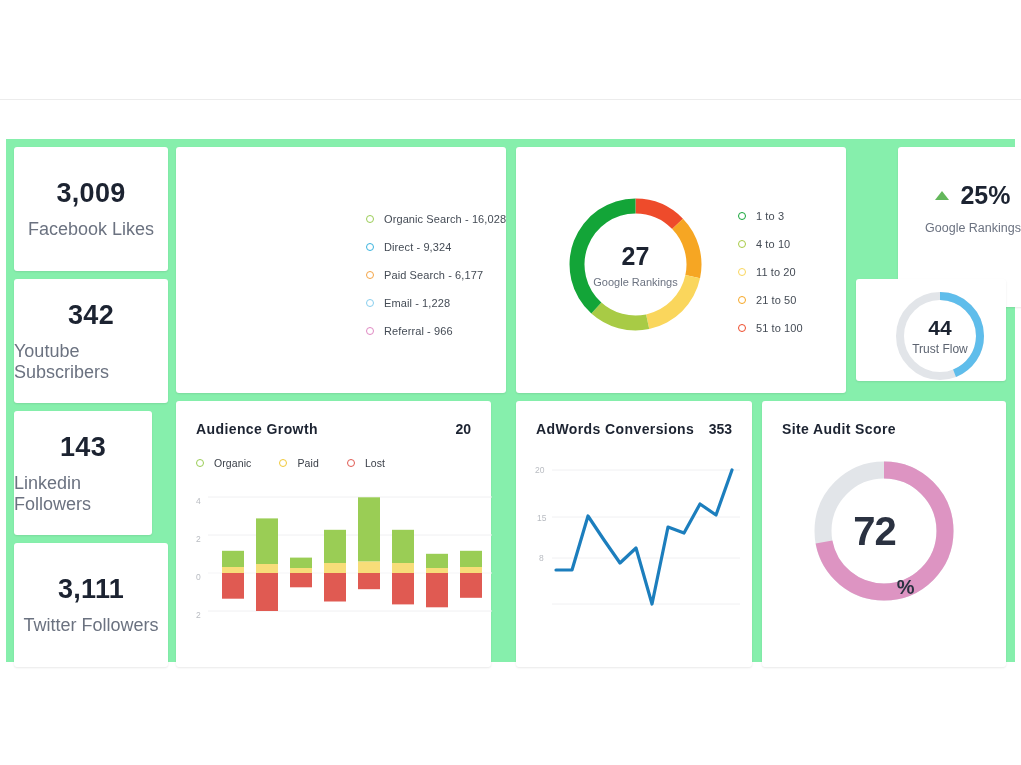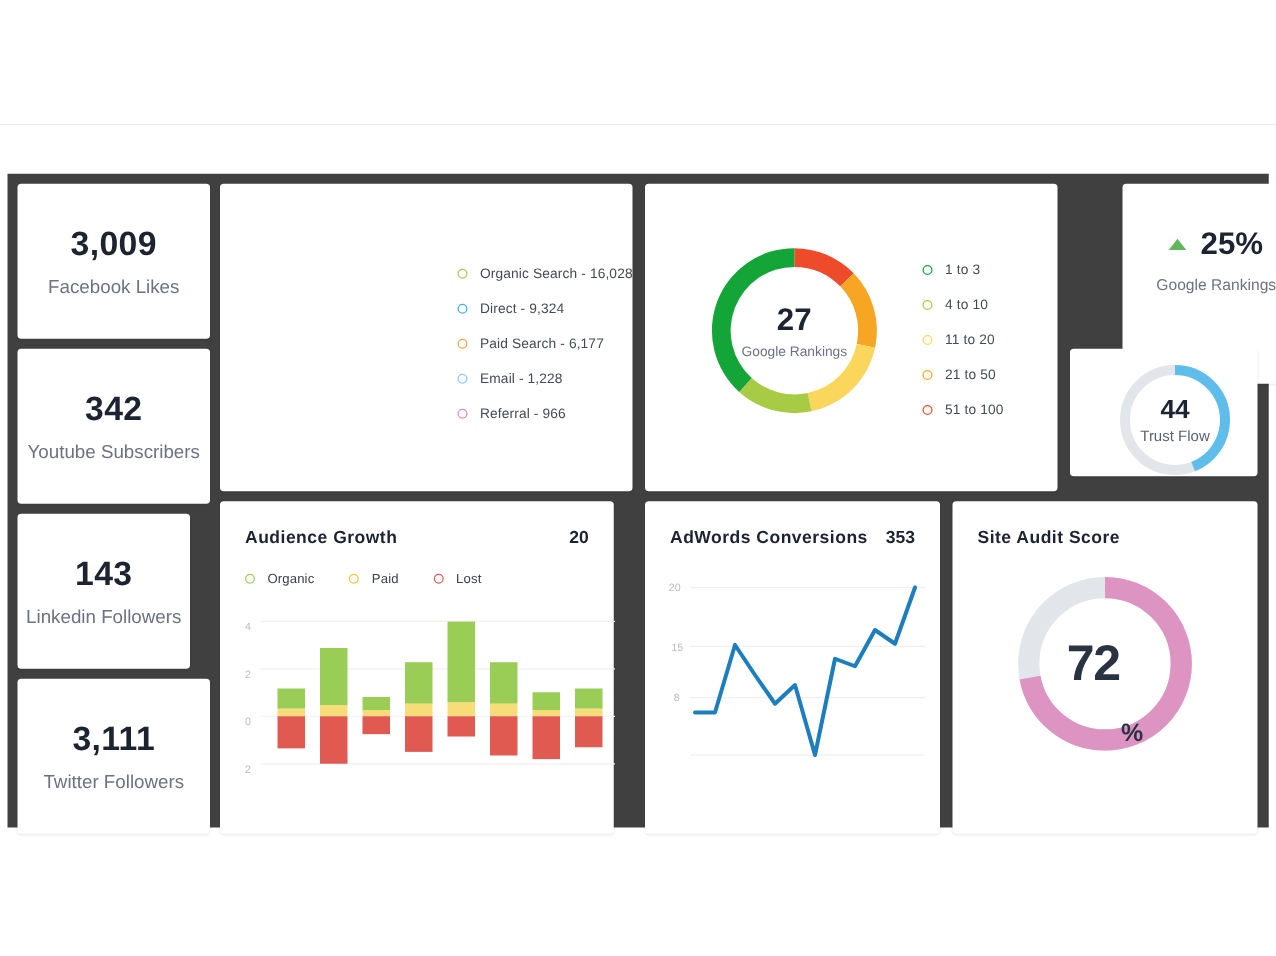--- a/index.html
+++ b/index.html
@@ -8,28 +8,28 @@
     background: #ffffff;
     font-family: "Liberation Sans", sans-serif;
     overflow: hidden;
   }
   .page { position: relative; width: 1021px; height: 765px; background:#fff; }
 
   .topbar { position:absolute; left:0; top:0; width:1021px; height:99px; background:#fff; }
   .topbar-divider { position:absolute; left:0; top:99px; width:1021px; height:1px; background:#ececec; }
   .subbar { position:absolute; left:0; top:100px; width:1021px; height:38px; background:#fff; }
 
-  .dash { position:absolute; left:6px; top:139px; width:1009px; height:523px; background:#404040; }
+  .dash { position:absolute; left:6px; top:139px; width:1009px; height:523px; background:#86efac; }
 
   .card { position:absolute; background:#fff; border-radius:3px; box-shadow:0 1px 2px rgba(0,0,0,0.09); }
 
   
   .kpi { display:flex; flex-direction:column; align-items:center; justify-content:center; }
   .kpi-value { font-size:27px; font-weight:bold; color:#1c2331; letter-spacing:0.3px; }
-  .kpi-label { font-size:15px; color:#6b7280; margin-top:10px; }
+  .kpi-label { font-size:18px; color:#6b7280; margin-top:10px; }
 
   
   .card-title { position:absolute; left:20px; top:20px; font-size:14px; font-weight:bold; color:#1c2331; letter-spacing:0.4px; }
   .card-metric { position:absolute; right:20px; top:20px; font-size:14px; font-weight:bold; color:#1c2331; }
 
   
   .donut-wrap { position:absolute; }
   .donut-center { position:absolute; left:0; top:0; width:100%; height:100%;
     display:flex; flex-direction:column; align-items:center; justify-content:center; pointer-events:none; }
   .donut-value { font-size:25px; font-weight:bold; color:#1c2331; letter-spacing:0.2px; }

